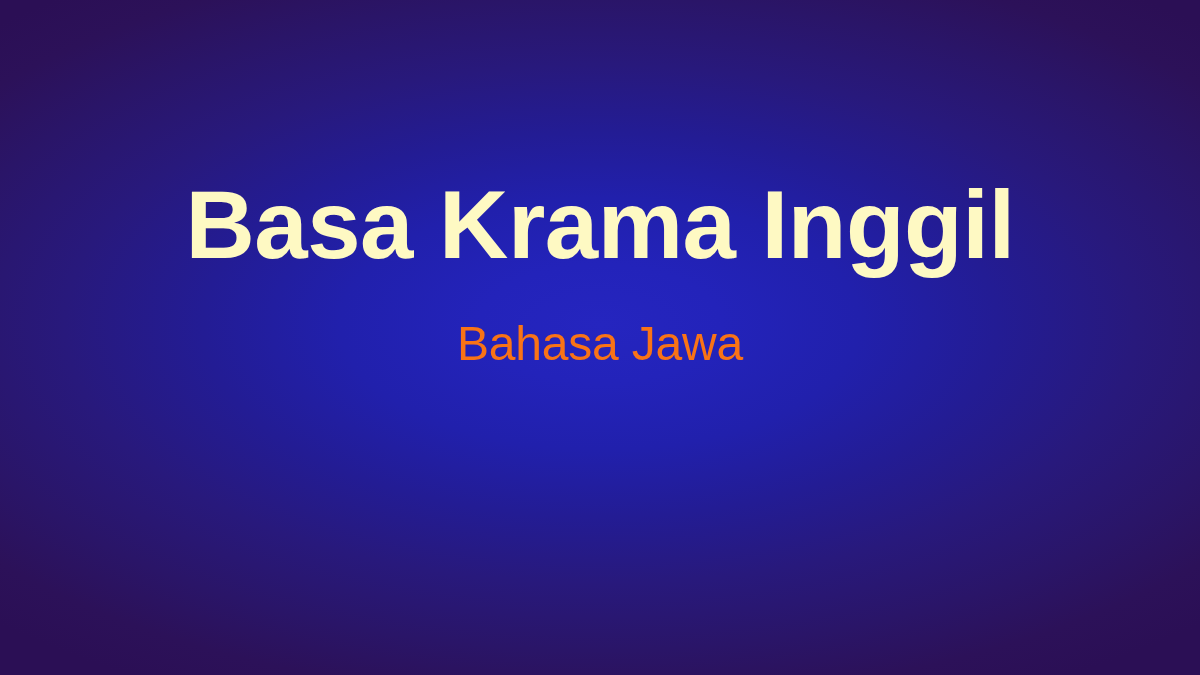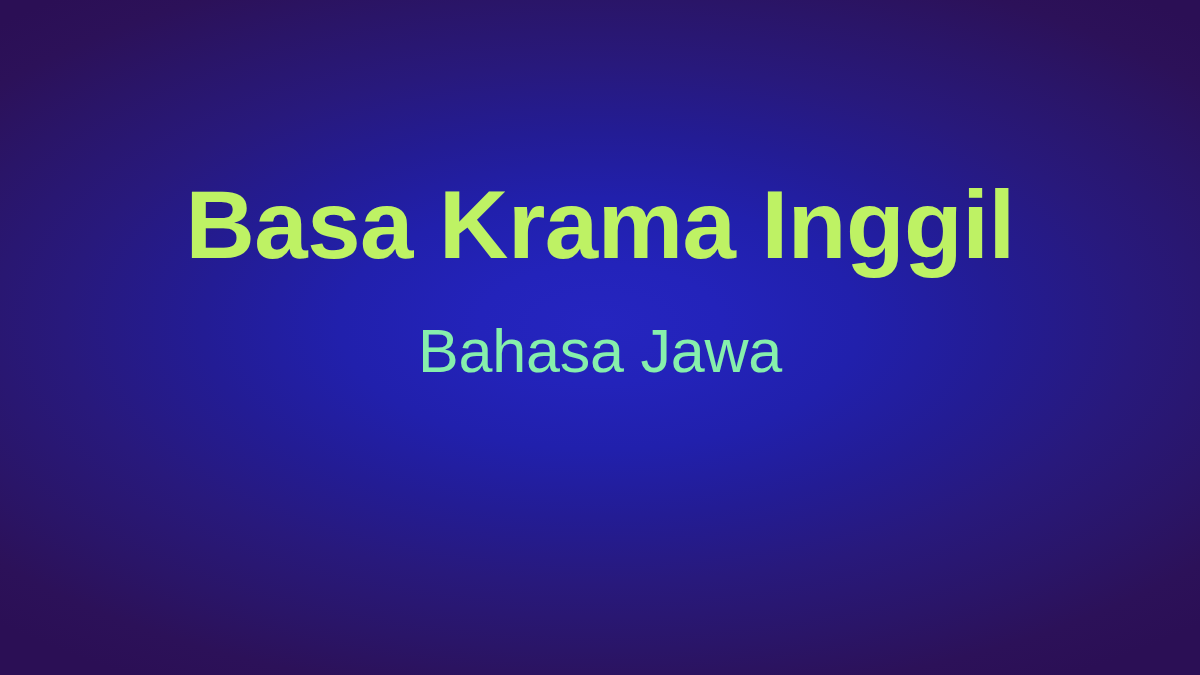--- a/index.html
+++ b/index.html
@@ -50,37 +50,37 @@
     justify-content: flex-start;
     text-align: center;
   }
 
   .headline {
     margin-top: 176px;
     font-size: 96px;
     font-weight: 700;
     line-height: 1.02;
     letter-spacing: -0.5px;
-    color: #bef264;
+    color: #fef9c3;
     white-space: nowrap;
   }
 
   .subtitle-block {
     margin-top: 42px;
     display: flex;
     flex-direction: column;
     align-items: center;
   }
 
   .subtitle-line {
-    font-size: 61px;
+    font-size: 48px;
     font-weight: 400;
     line-height: 1.16;
     letter-spacing: -0.2px;
-    color: #86efac;
+    color: #f97316;
     white-space: nowrap;
   }
 </style>
 </head>
 <body>
 
 <div id="slide">
 
   <div id="slide-background"></div>
 

